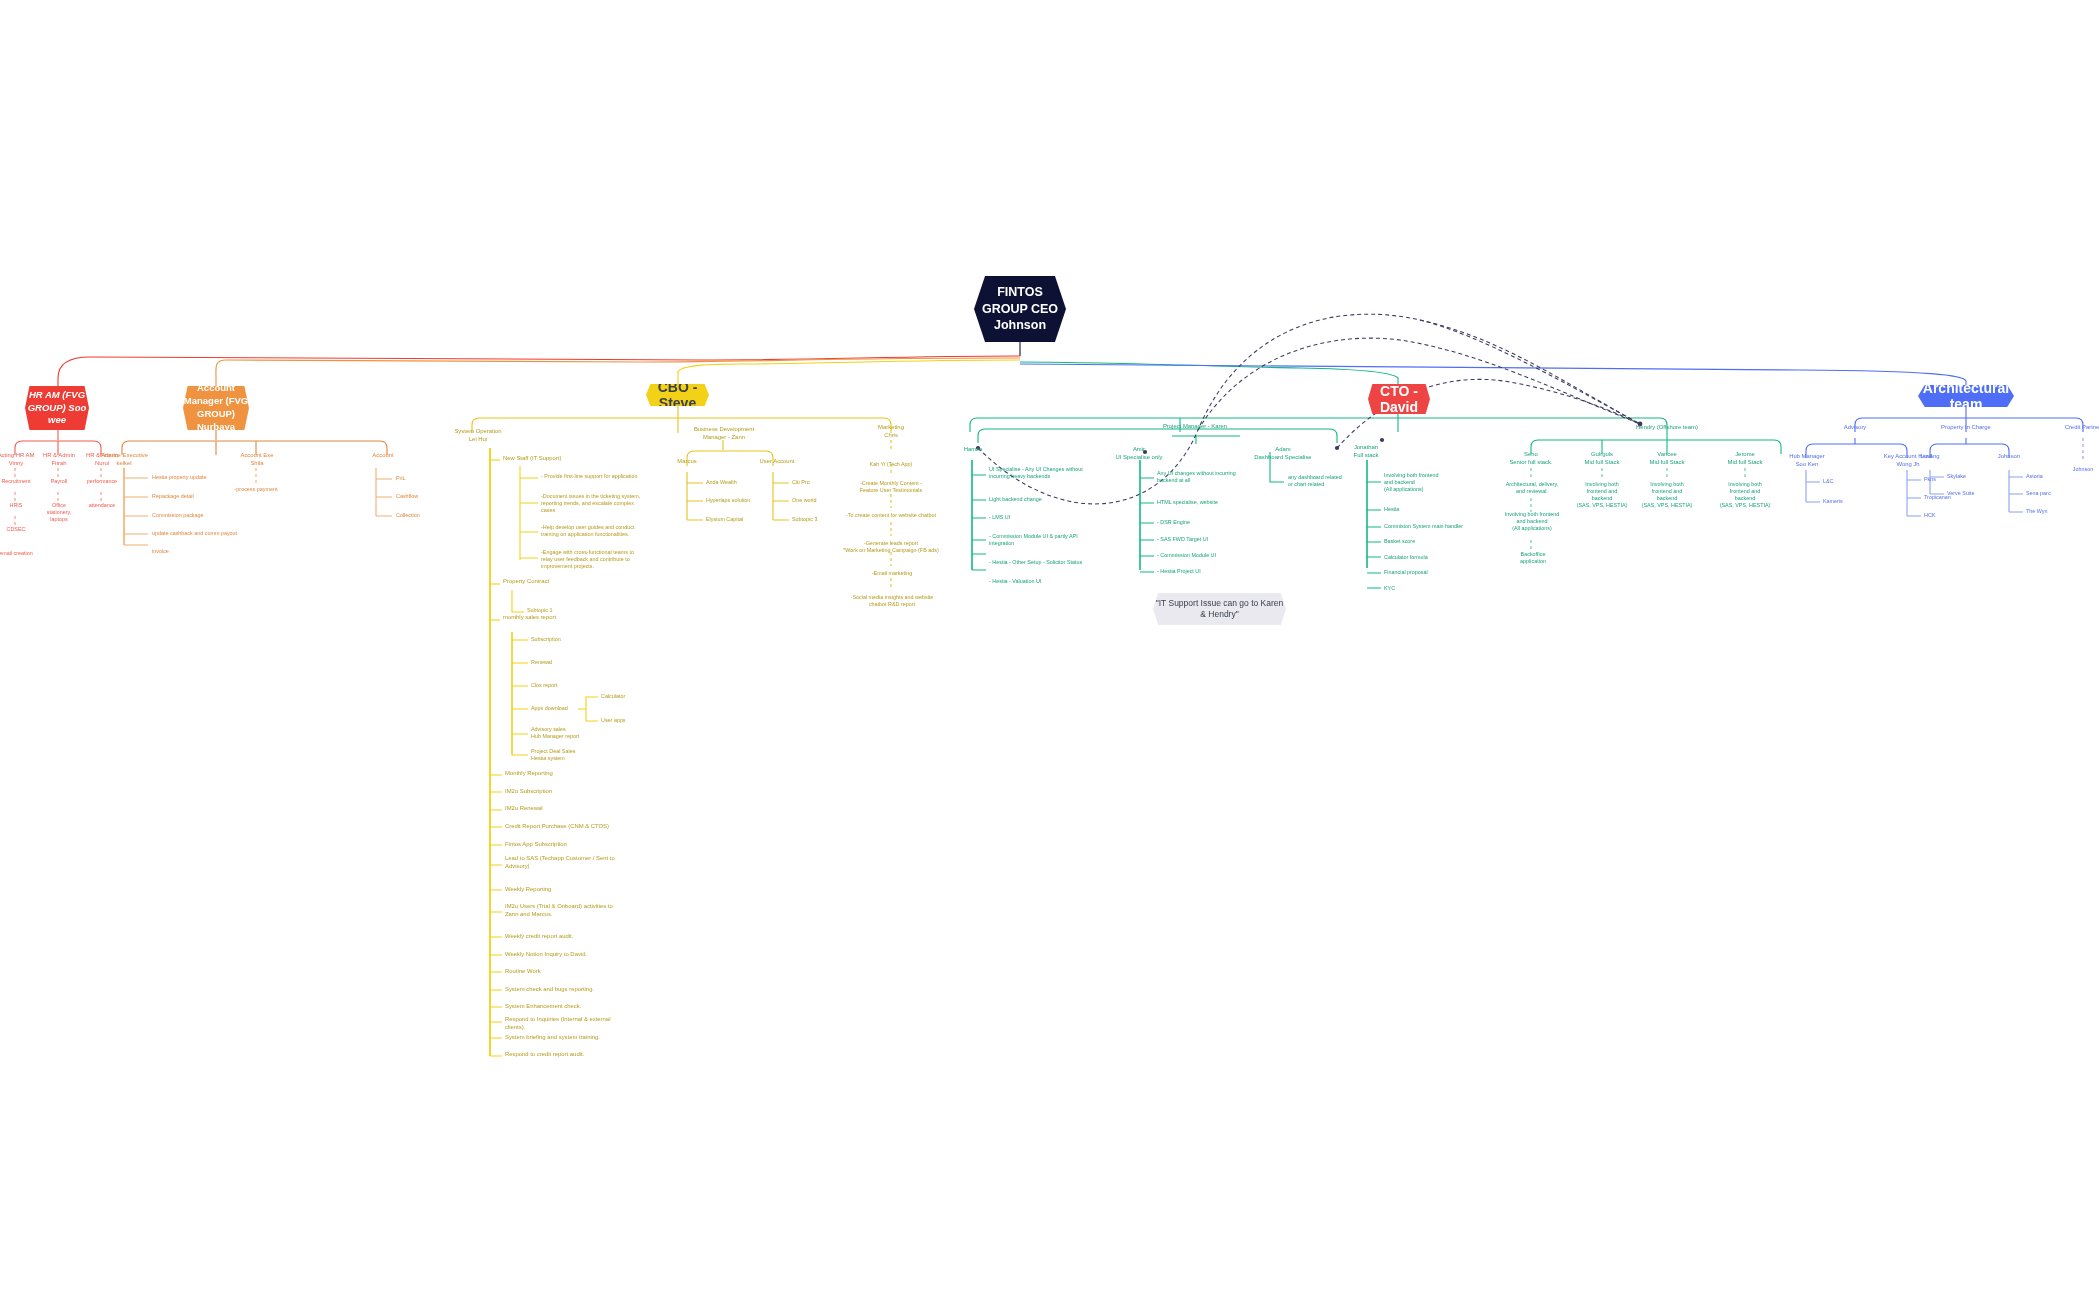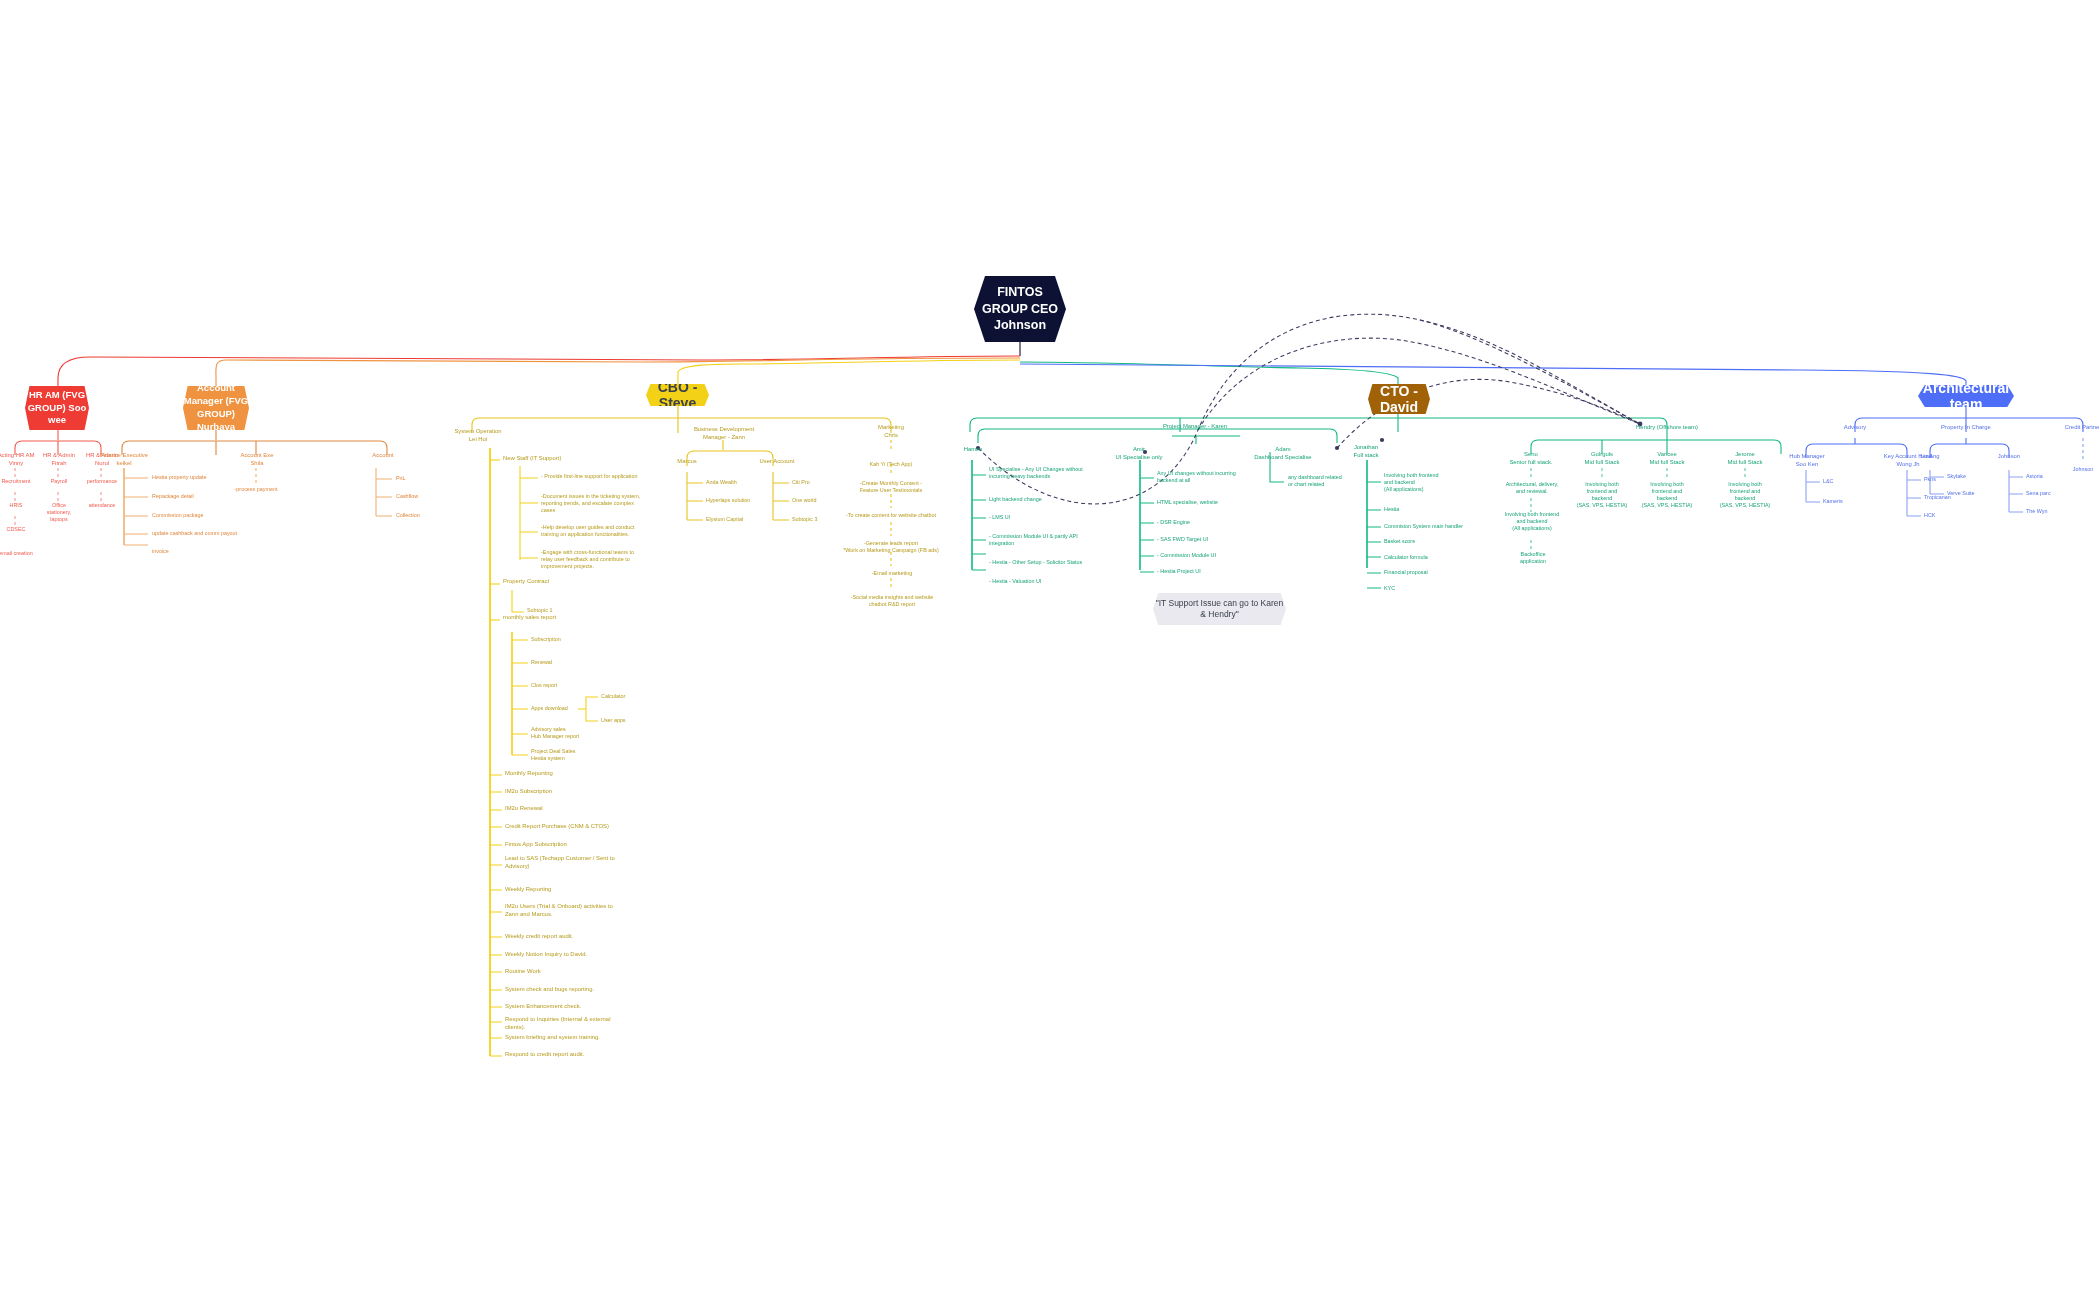--- a/index.html
+++ b/index.html
@@ -20,24 +20,24 @@
   }
   
   .chip{
     display:flex;align-items:center;justify-content:center;text-align:center;
     color:#ffffff;font-weight:bold;border-radius:5px;
     clip-path:polygon(7% 0,93% 0,100% 50%,93% 100%,7% 100%,0 50%);
   }
   .chip.big{font-size:9.5px;line-height:1.35;}
   .chip.small{font-size:14px;}
 
-  .hr-chip{left:25px;top:386px;width:64px;height:44px;background:#ee3b33;}
+  .hr-chip{left:25px;top:386px;width:64px;height:44px;background:#ee3b33;font-style:italic;}
   .am-chip{left:183px;top:386px;width:66px;height:44px;background:#ef9341;}
   .cbo-chip{left:646px;top:384px;width:63px;height:22px;background:#f2d116;color:#3a3f4b;}
-  .cto-chip{left:1368px;top:384px;width:62px;height:30px;background:#a16207;}
+  .cto-chip{left:1368px;top:384px;width:62px;height:30px;background:#ef4444;}
   .collab-chip{left:1918px;top:385px;width:96px;height:22px;background:#4f6ef7;}
 
   .note{
     position:absolute;left:1153px;top:593px;width:133px;height:32px;background:#e9e9ef;
     color:#3a3f4b;font-size:8.5px;line-height:1.35;text-align:center;
     display:flex;align-items:center;justify-content:center;
     clip-path:polygon(4% 0,96% 0,100% 50%,96% 100%,4% 100%,0 50%);border-radius:4px;
   }
 
   

